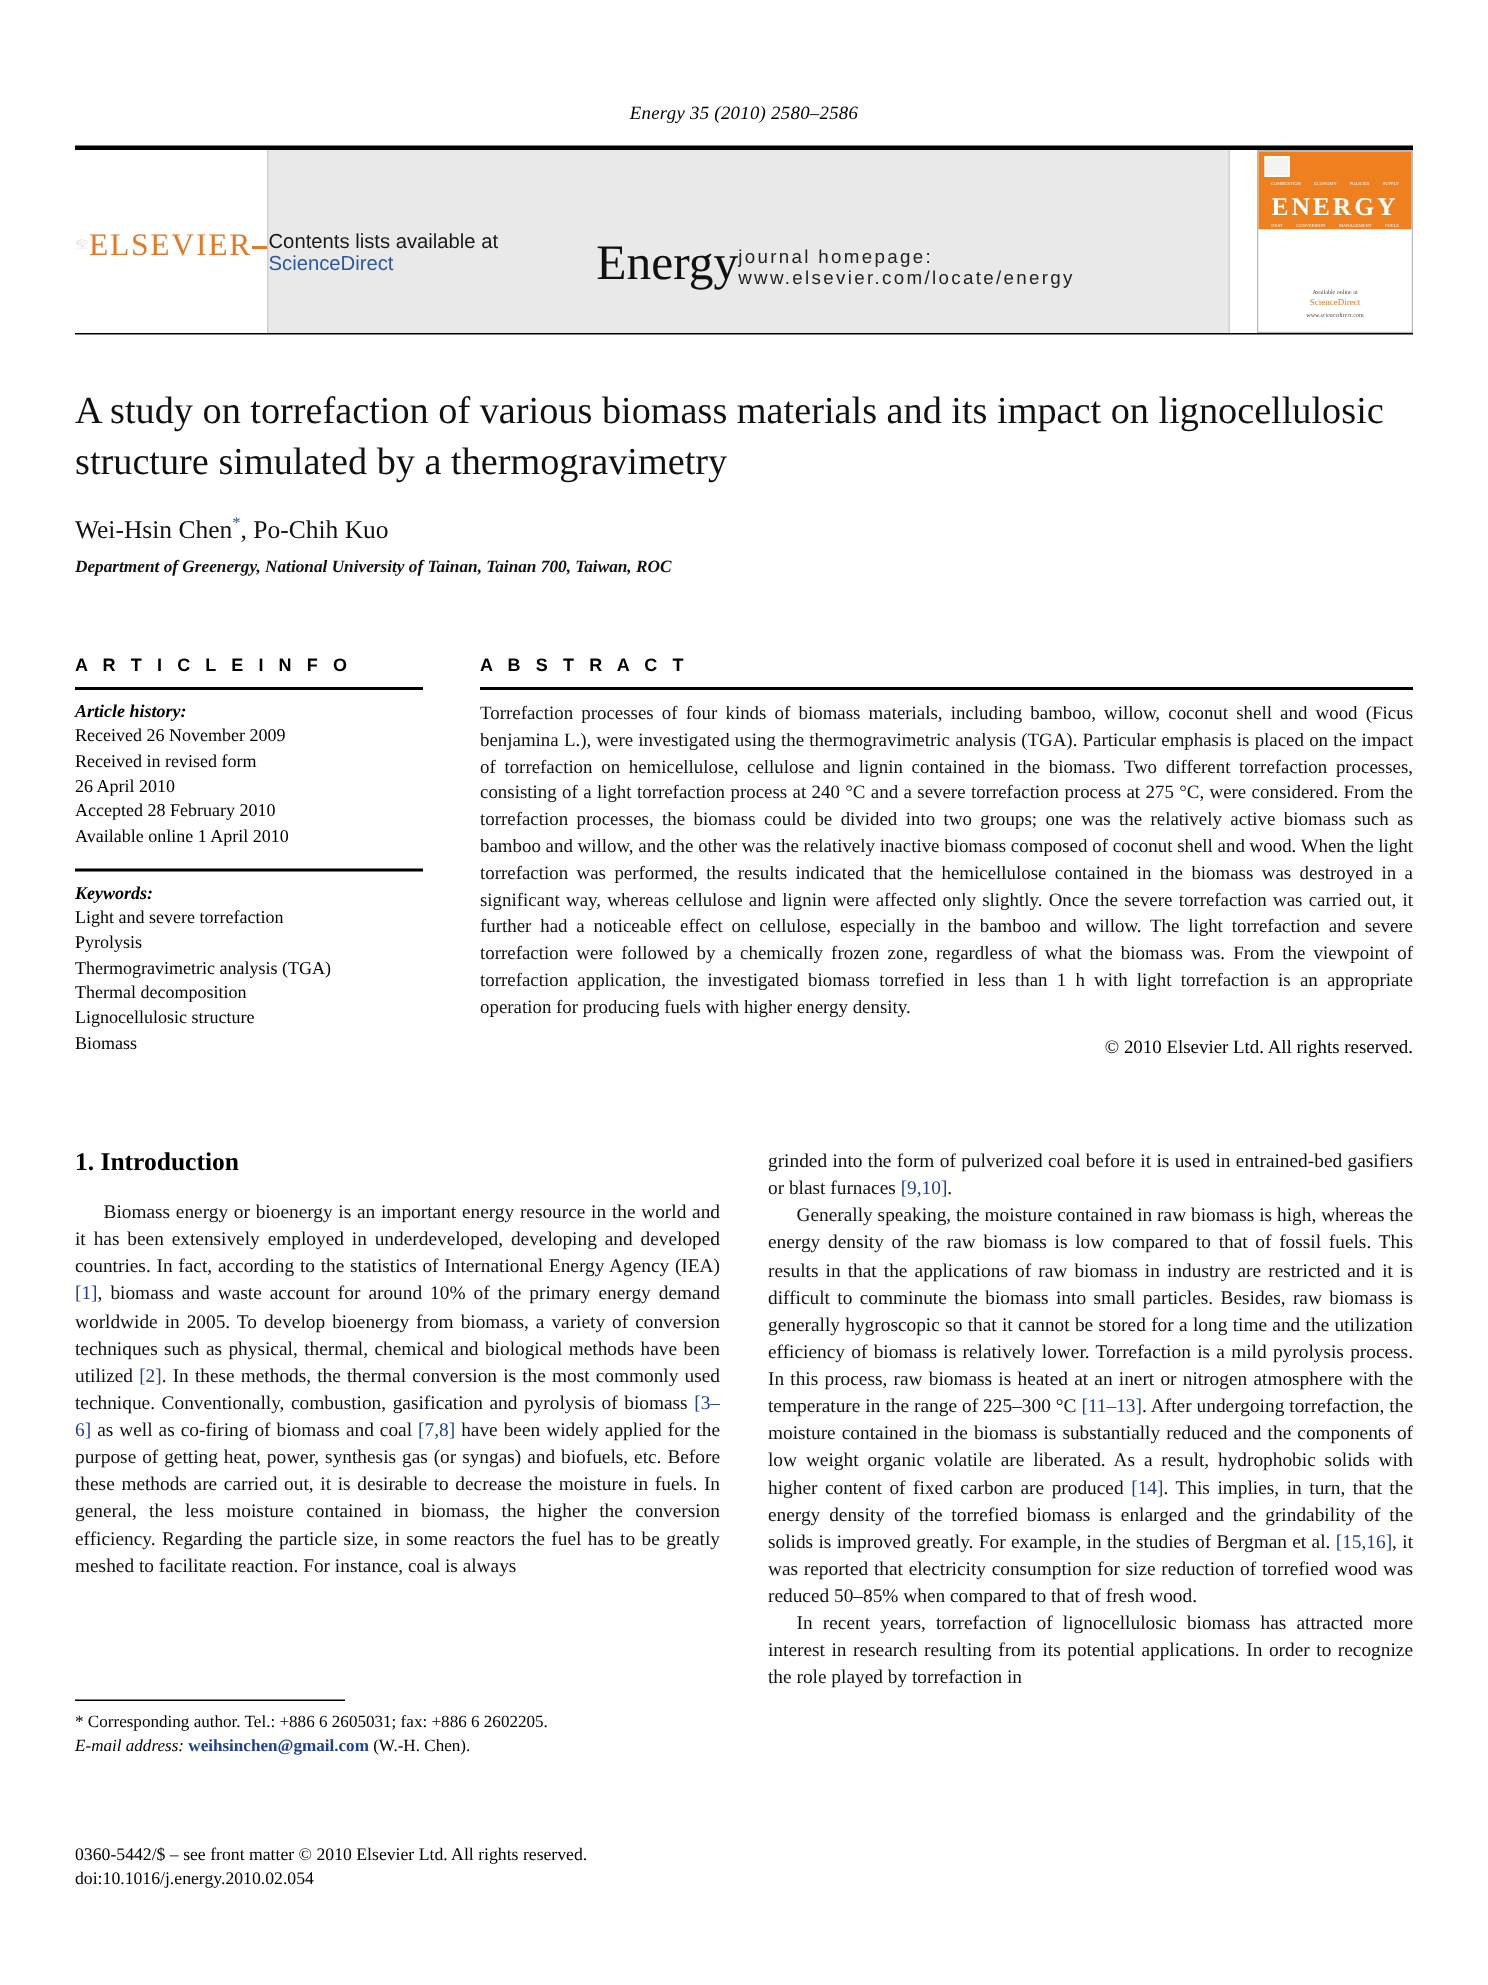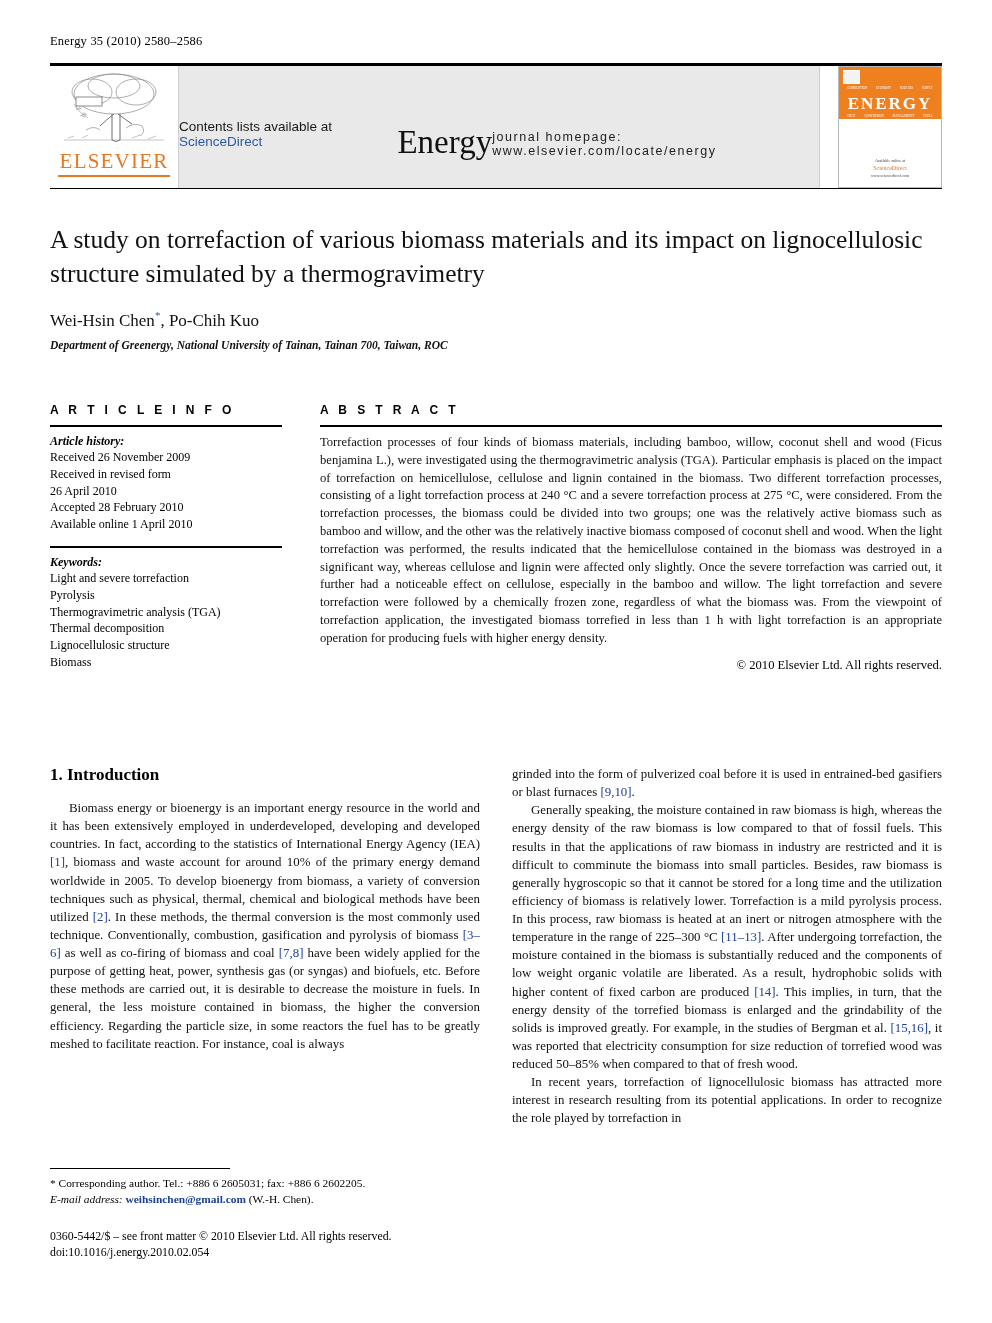--- a/index.html
+++ b/index.html
@@ -18,39 +18,40 @@
   .page {
     position: relative;
     width: 992px;
     height: 1323px;
     box-sizing: border-box;
     padding: 0 50px;
   }
 
   
   .running-head {
-    text-align: left;
+    text-align: center;
     font-size: 12.5px;
-    padding-top: 34px;
+    padding-top: 68px;
     letter-spacing: 0.2px;
+    font-style: italic;
   }
 
   
   .masthead {
     margin-top: 14px;
     border-top: 3px solid #000;
     display: flex;
     align-items: stretch;
     height: 122px;
   }
   .publisher-logo {
     width: 128px;
     flex: 0 0 128px;
     display: flex;
-    flex-direction: column;
+    flex-direction: row;
     align-items: center;
     justify-content: flex-start;
     padding-top: 4px;
     box-sizing: border-box;
   }
   .tree-emblem { display:block; }
   .publisher-wordmark {
     font-family: "Liberation Serif", serif;
     font-size: 21px;
     letter-spacing: 1.2px;
@@ -269,21 +270,21 @@
     text-indent: 19px;
     color: #111;
   }
   .para.cont { text-indent: 0; font-family: Liberation Serif, serif; }
   .ref { color: #1d3f94; }
 
   
   .footnote-area {
     position: absolute;
     left: 50px;
-    top: 1168px;
+    top: 1133px;
     width: 430px;
   }
   .footnote-rule {
     border-top: 1px solid #000;
     width: 180px;
     margin-bottom: 6px;
   }
   .footnote {
     font-size: 11.4px;
     line-height: 1.42;

